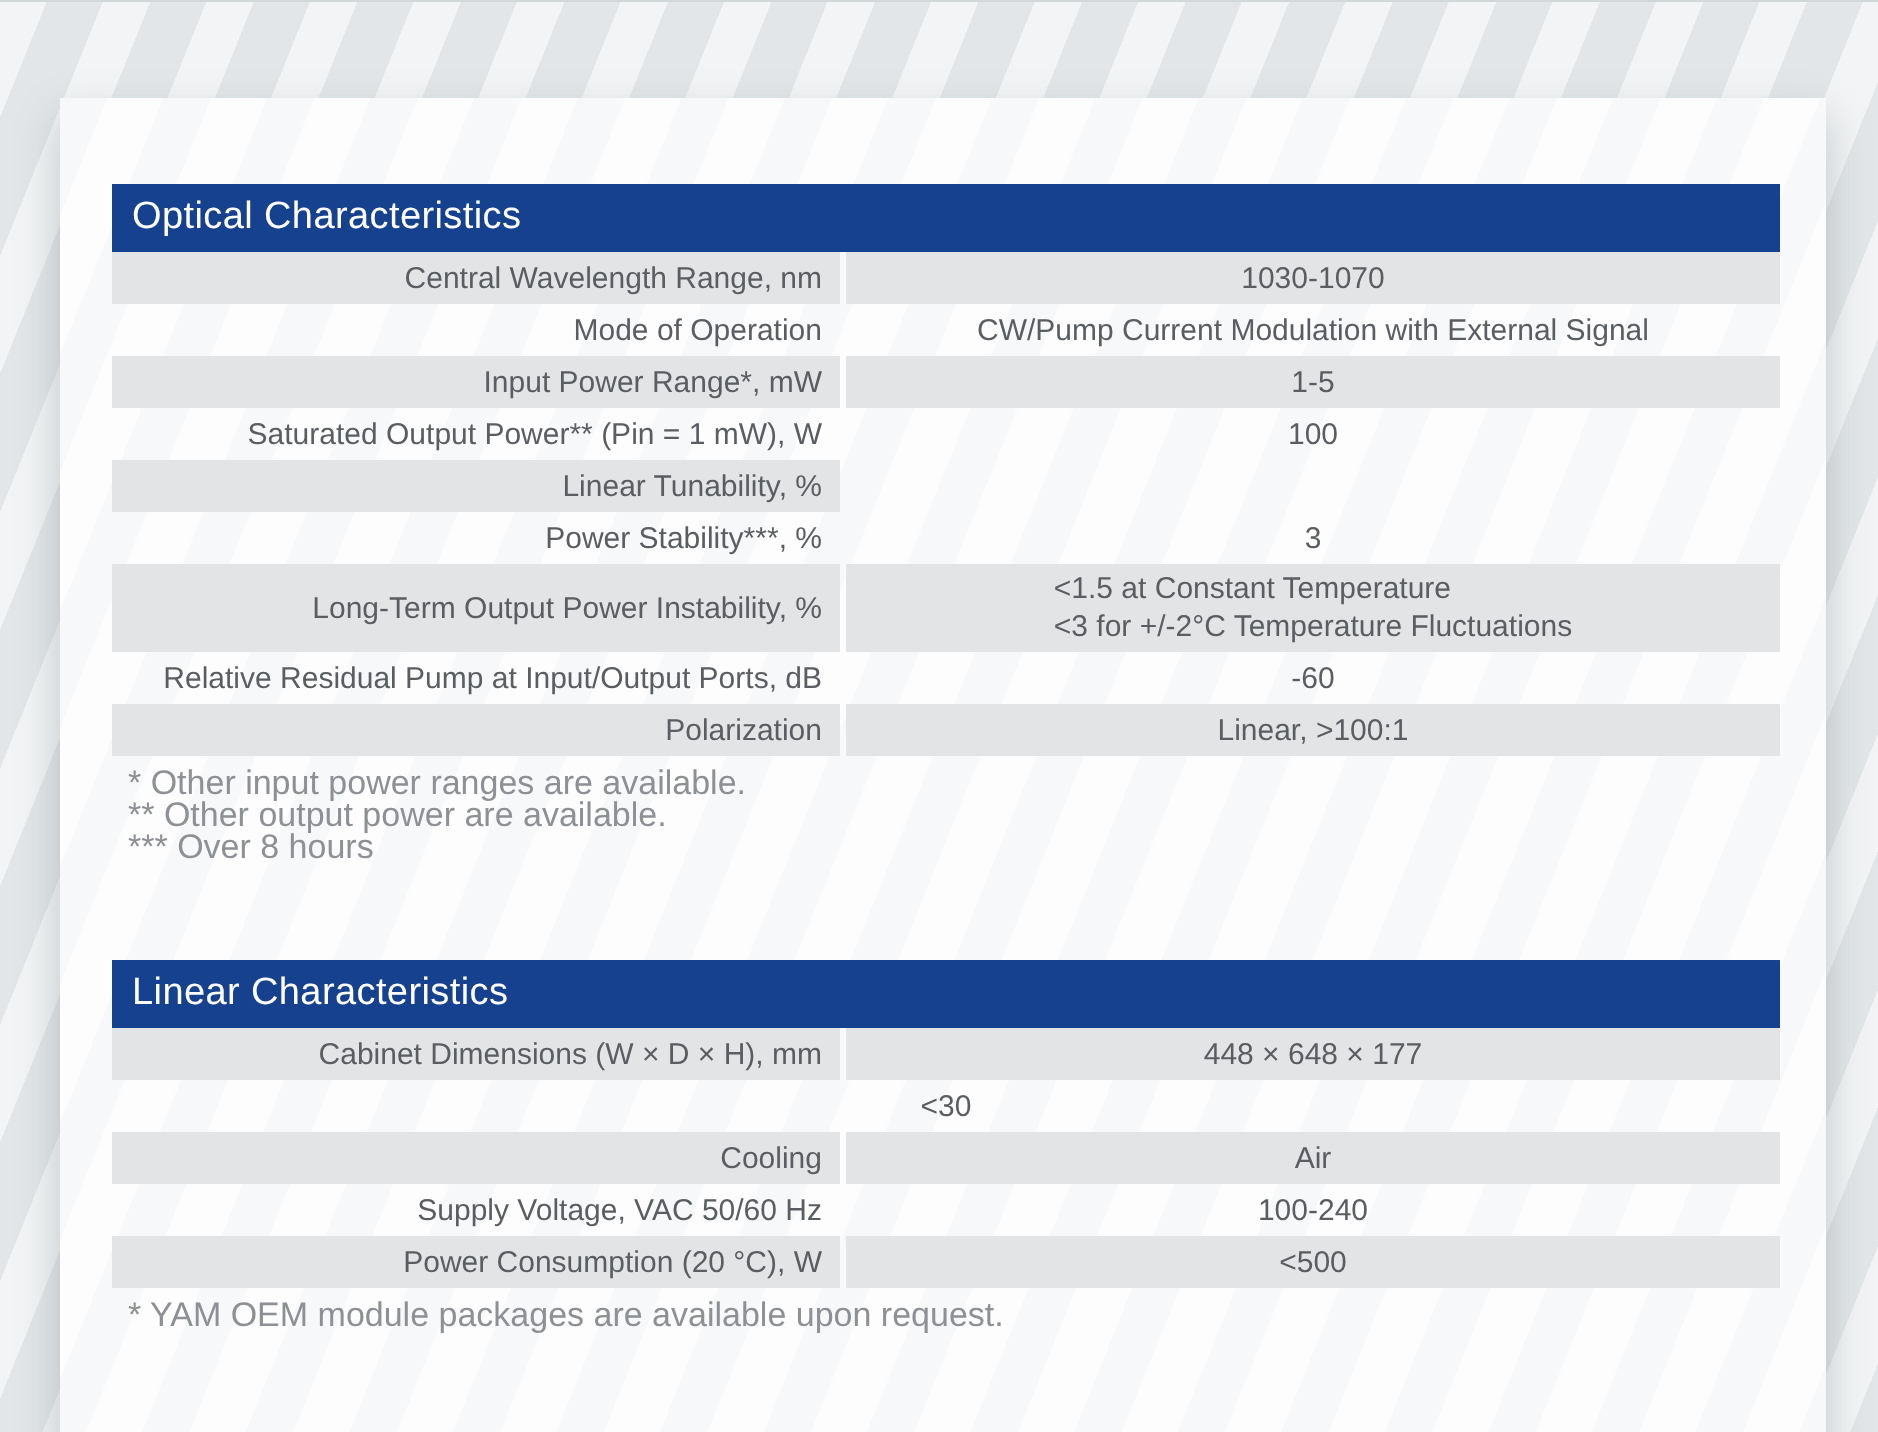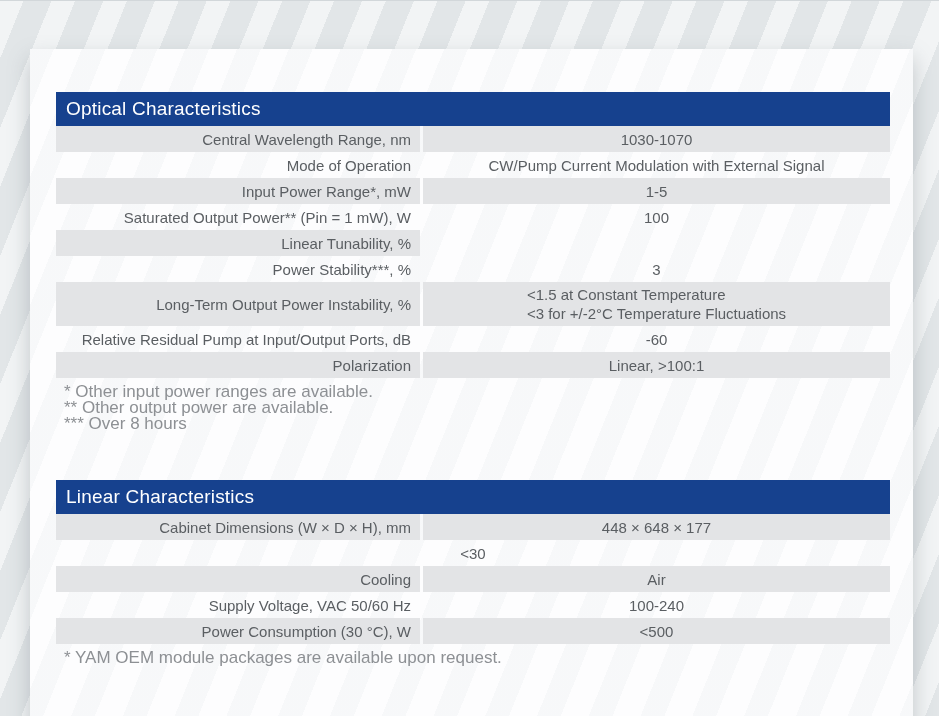--- a/index.html
+++ b/index.html
@@ -165,21 +165,21 @@
     <div class="cell label">Cooling</div>
     <div class="cell value">Air</div>
   </div>
 
   <div class="row">
     <div class="cell label">Supply Voltage, VAC 50/60 Hz</div>
     <div class="cell value">100-240</div>
   </div>
 
   <div class="row">
-    <div class="cell label">Power Consumption (30 °C), W</div>
+    <div class="cell label">Power Consumption (20 °C), W</div>
     <div class="cell value">&lt;500</div>
   </div>
 </div>
     <div class="footnotes">
             <div class="footnote">* YAM OEM module packages are available upon request.</div>
           </div>
   </section>
 </div>
   </div>
 </div>

